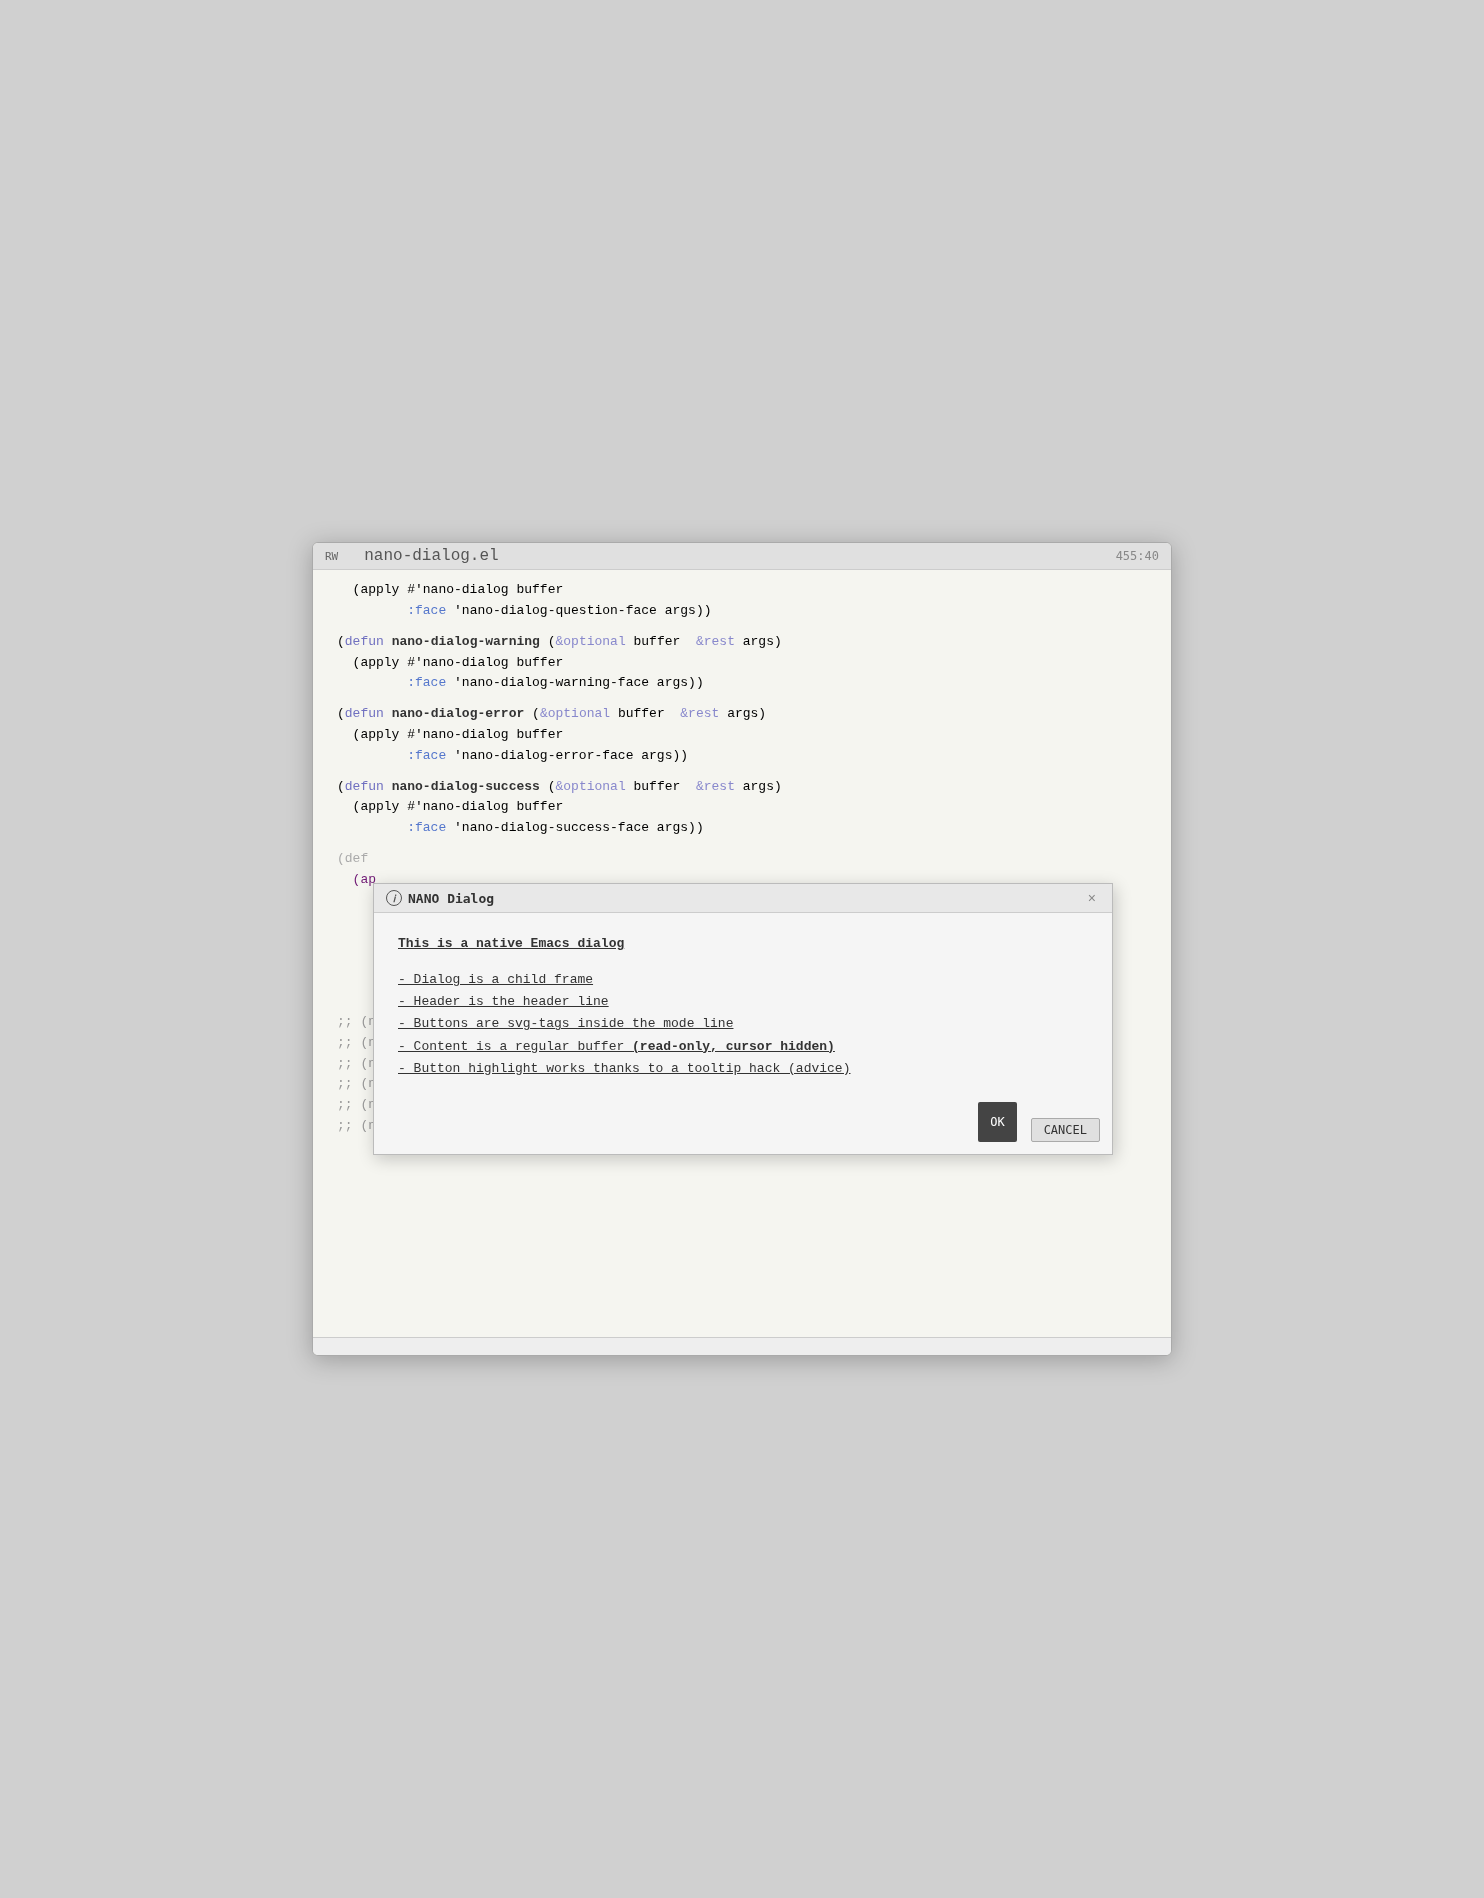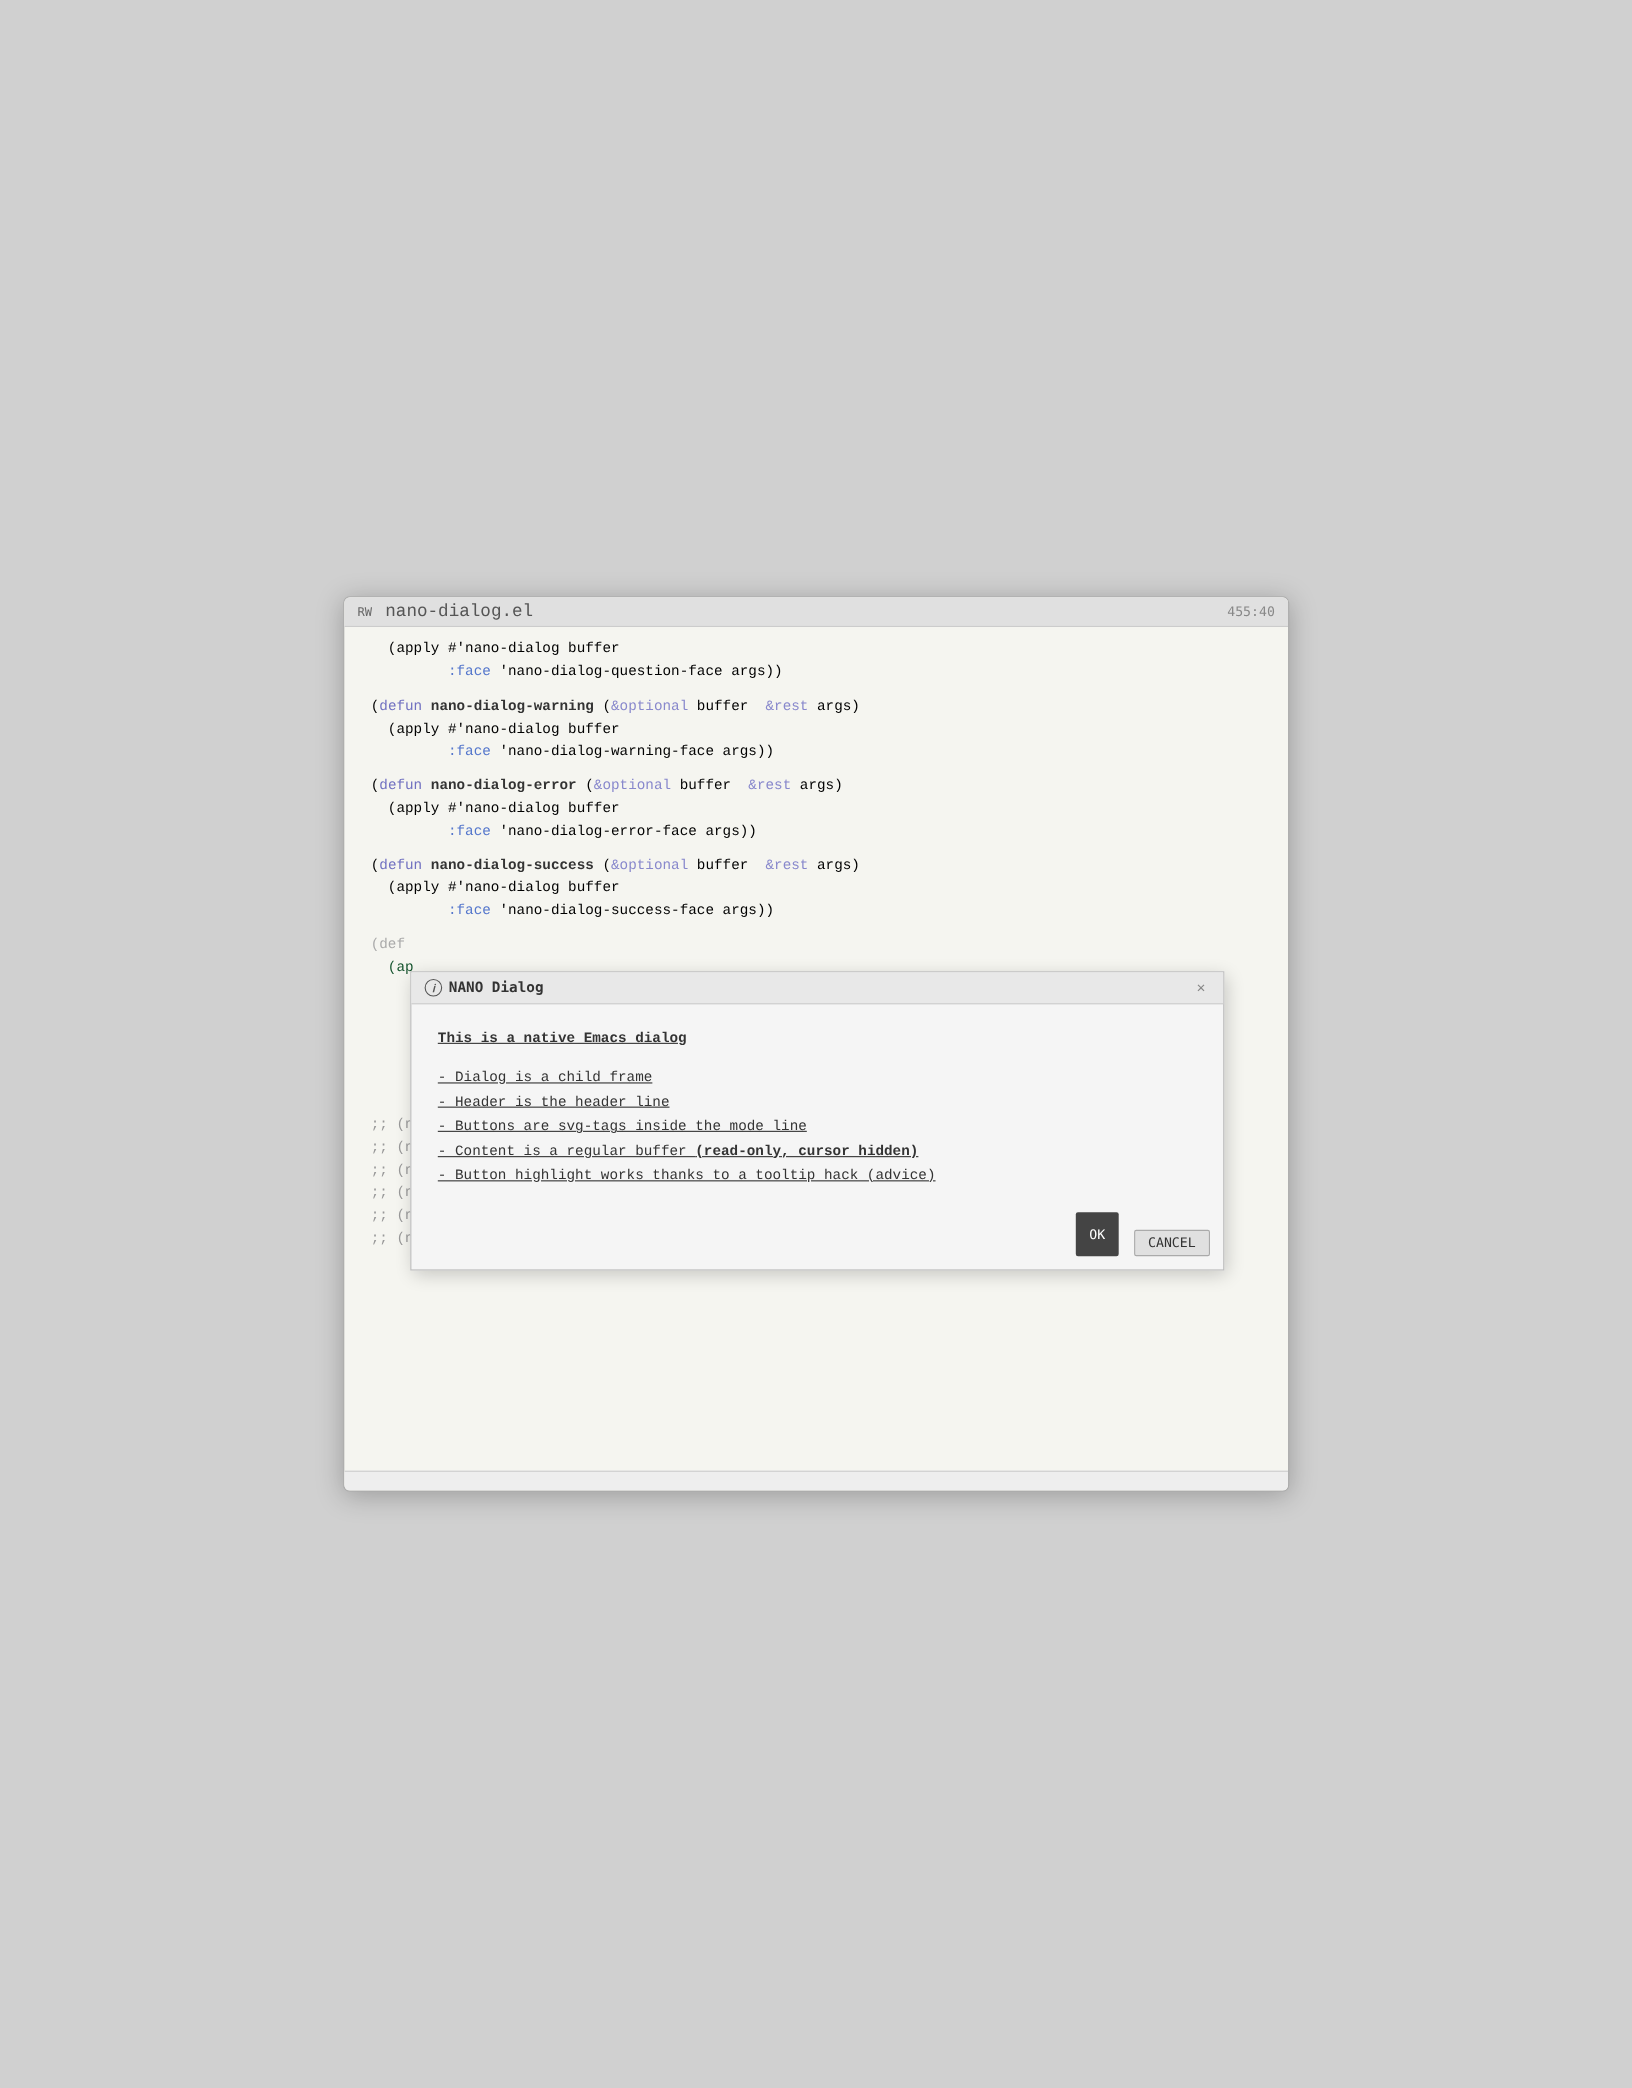--- a/index.html
+++ b/index.html
@@ -181,21 +181,21 @@
       background: #eee;
       margin-top: 10px;
     }
   </style>
 </head>
 <body>
 
 <div class="window">
 
   <div class="title-bar">
-    <div style="display:flex; align-items:center; gap:6px;">
+    <div style="display:flex; align-items:center; gap:20px;">
       <span class="rw-badge">RW</span>
       <span class="file-name">nano-dialog.el</span>
     </div>
     <span class="position">455:40</span>
   </div>
 
   <div class="code-block">
     <div class="code-line">  (apply #'nano-dialog buffer</div>
     <div class="code-line">         <span class="kw-face">:face</span> 'nano-dialog-question-face args))</div>
     <div class="blank-line"></div>
@@ -208,21 +208,21 @@
     <div class="code-line">         <span class="kw-face">:face</span> 'nano-dialog-error-face args))</div>
     <div class="blank-line"></div>
     <div class="code-line">(<span class="kw-defun">defun</span> <span class="fn-name">nano-dialog-success</span> (<span class="kw-optional">&amp;optional</span> buffer  <span class="kw-rest">&amp;rest</span> args)</div>
     <div class="code-line">  (apply #'nano-dialog buffer</div>
     <div class="code-line">         <span class="kw-face">:face</span> 'nano-dialog-success-face args))</div>
     <div class="blank-line"></div>
     <div style="display:flex;">
       <span class="code-line" style="color:#aaa;">(def</span>
     </div>
     <div style="display:flex;">
-      <span class="code-line" style="color:#14532d;">  (ap</span>
+      <span class="code-line" style="color:#701a75;">  (ap</span>
     </div>
   </div>
 
   <div class="dialog-overlay">
     <div class="dialog-header">
       <div class="dialog-header-left">
         <span class="dialog-icon">ℹ</span>
         <span>NANO Dialog</span>
       </div>
       <button class="dialog-close">×</button>

